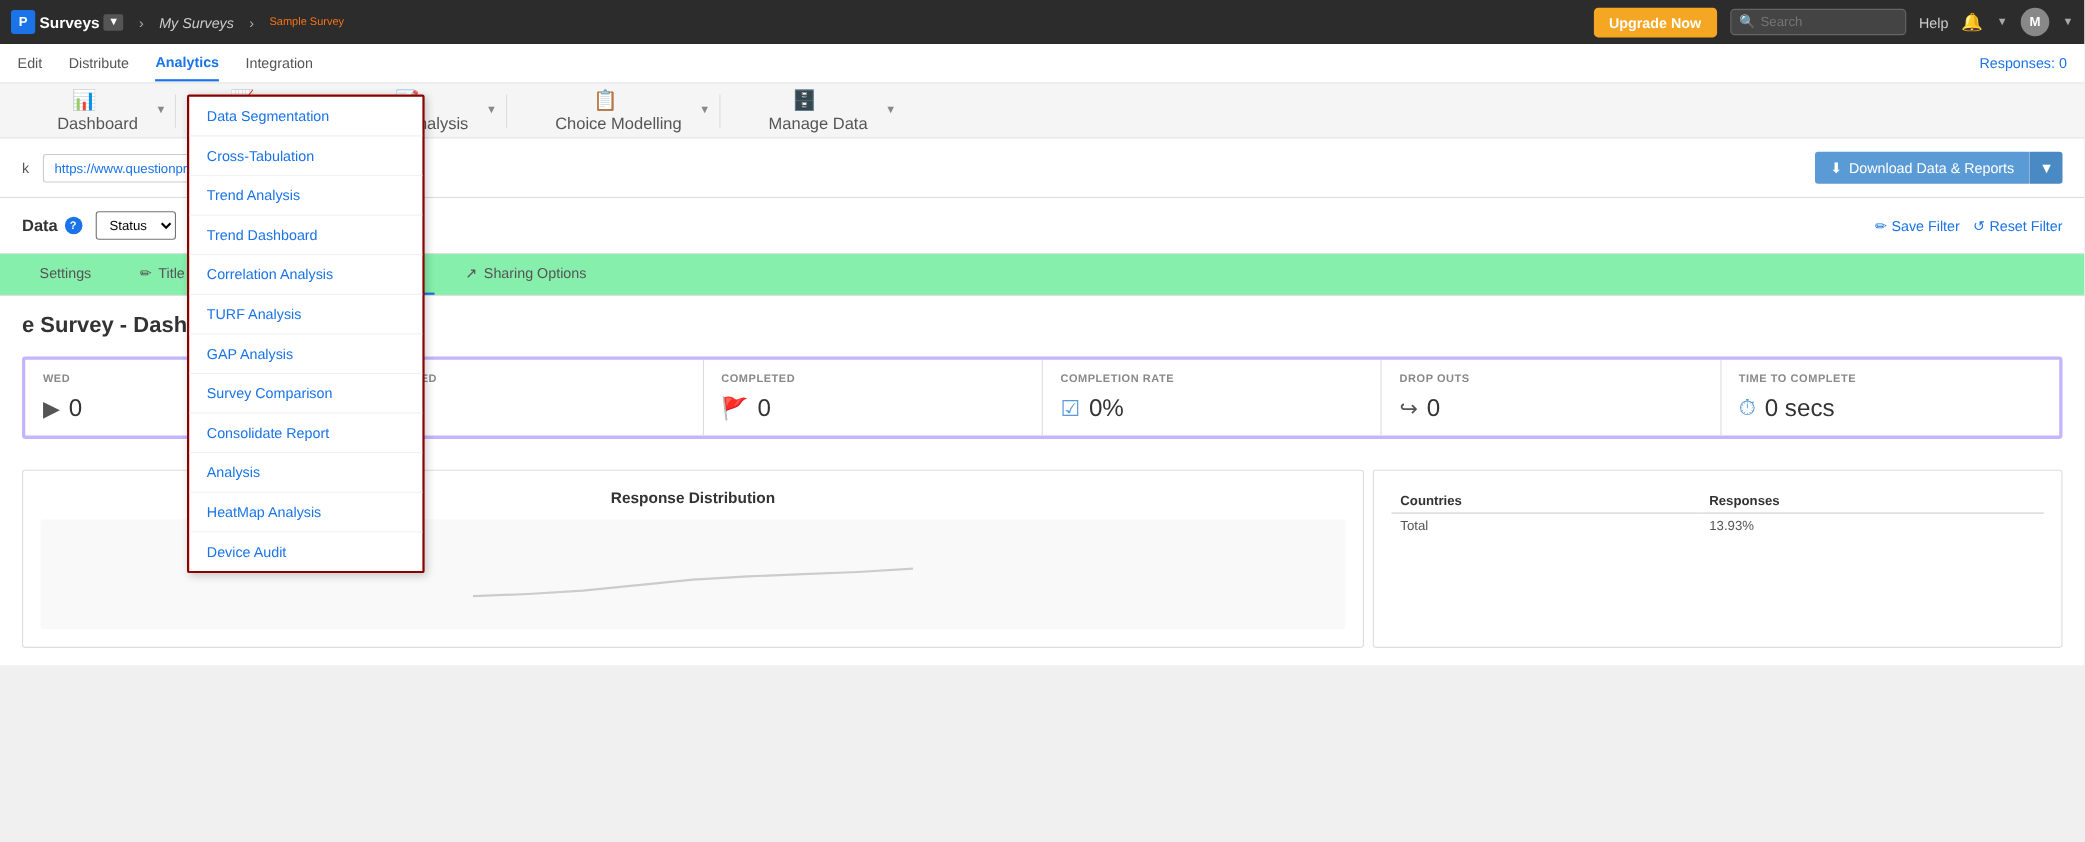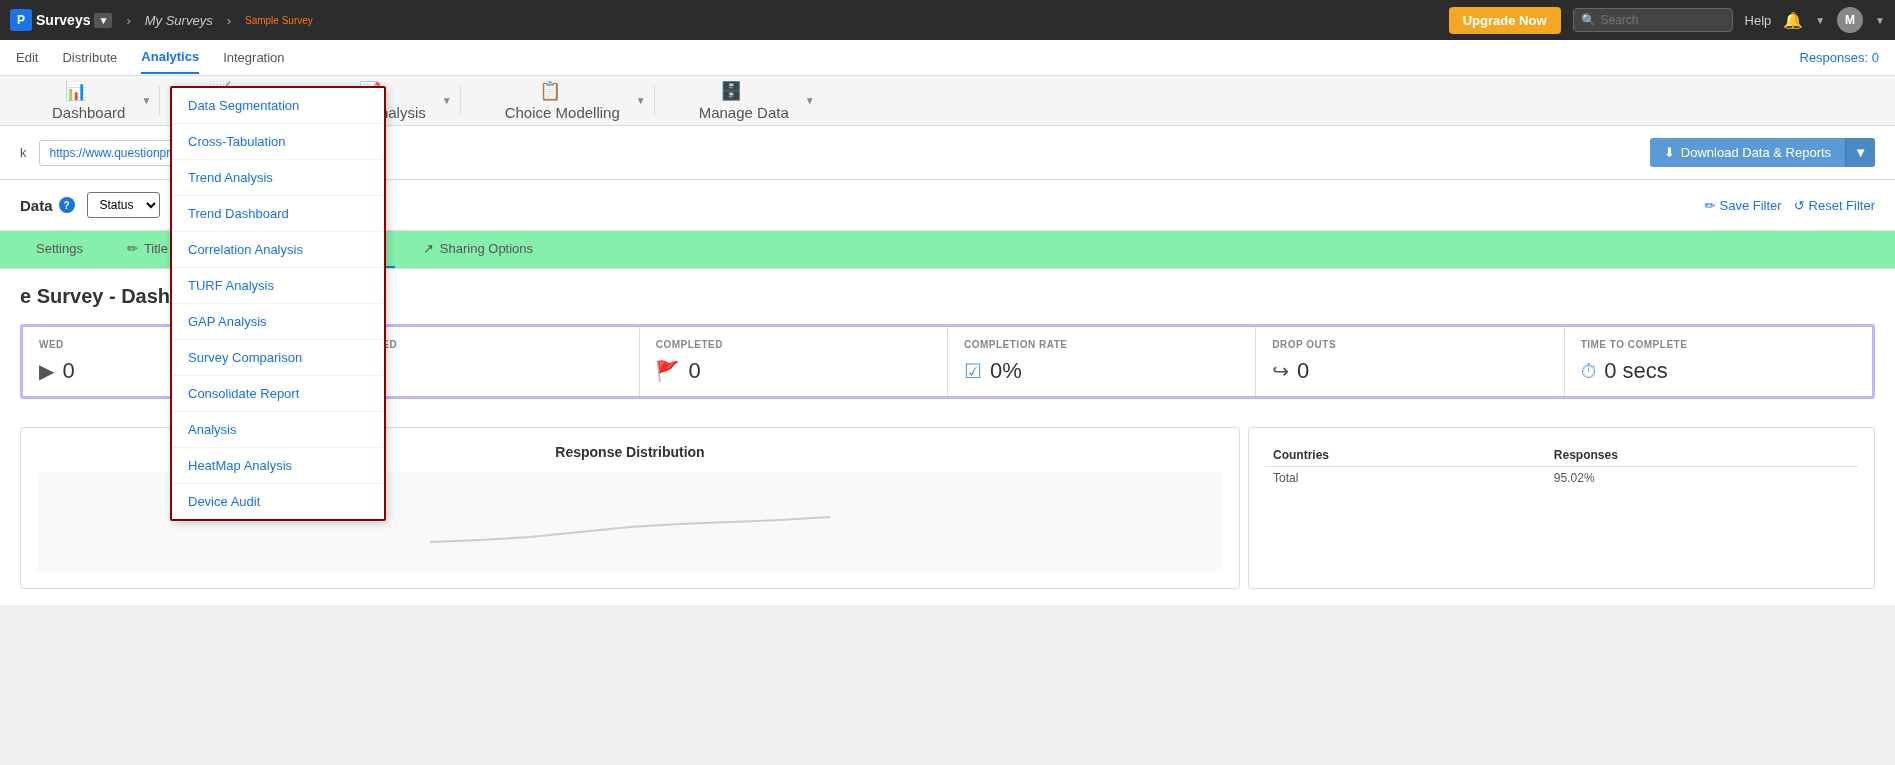--- a/index.html
+++ b/index.html
@@ -571,21 +571,21 @@
         <table class="countries-table">
           <thead>
             <tr>
               <th>Countries</th>
               <th>Responses</th>
             </tr>
           </thead>
           <tbody>
             <tr>
               <td>Total</td>
-              <td>95.02%</td>
+              <td>13.93%</td>
             </tr>
           </tbody>
         </table>
       </div>
     </div>
   </div>
 </div>
 
 <div class="analysis-dropdown">
   <div class="dropdown-item">Data Segmentation</div>

